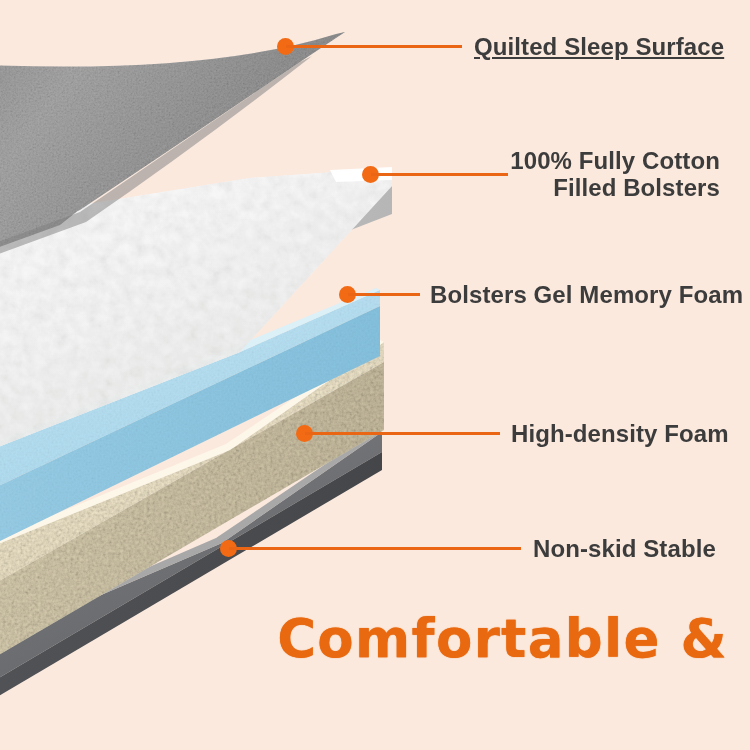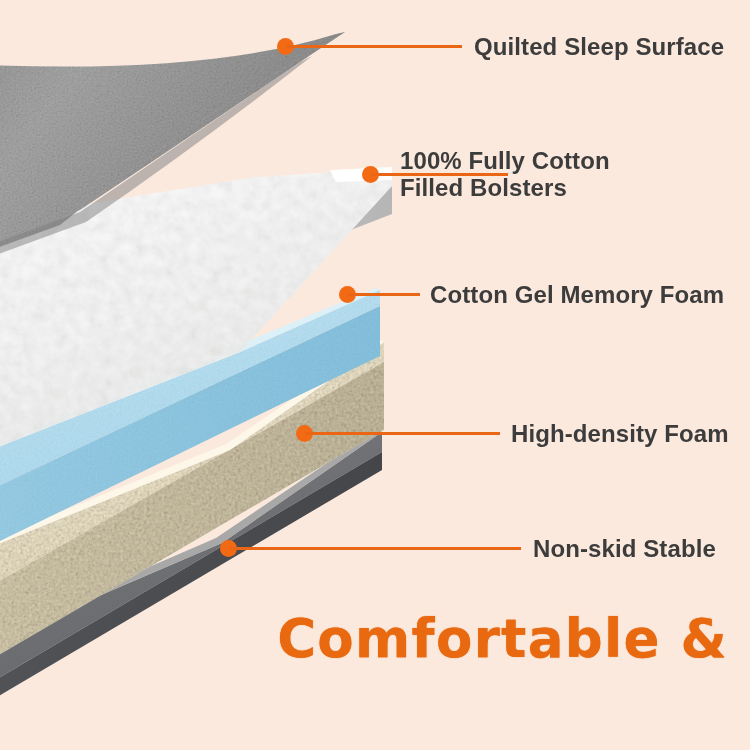--- a/index.html
+++ b/index.html
@@ -19,21 +19,21 @@
   .dot{position:absolute;width:17px;height:17px;border-radius:50%;background:#f26a14;}
   .callout-label{
     position:absolute;
     color:#3c3c3c;
     font-weight:bold;
     font-size:24px;
     line-height:1.12;
     letter-spacing:0.1px;
     white-space:pre-line;
   }
-  .callout-label.right-align{text-align:left;}
+  .callout-label.right-align{text-align:right;}
 
   
   .headline{
     position:absolute;
     right:22px;
     bottom:14px;
     text-align:right;
     color:#e8690f;
     font-family:"DejaVu Sans","Liberation Sans",sans-serif;
     font-weight:bold;
@@ -182,34 +182,34 @@
 
       <path d="M -160,55 L -160,305 L 60,225 Q 190,120 345,32 L 336,34 Q 170,86 -160,55 Z" fill="url(#gQuiltTop)" filter="url(#fabricTex)"></path>
 
       <path d="M -160,300 L 80,212 Q 200,130 300,62 L 312,56 Q 205,140 86,222 L -160,312 Z" fill="#7e7e7e" opacity="0.5"></path>
     </g>
   </svg>
 
   <div>
     <div class="dot" style="left:277px;top:38px;"></div>
     <div class="leader" style="left:286px;top:45px;width:176px;"></div>
-    <div class="callout-label" style="left:474px;top:34px;">Quilted Sleep Surface</div>
+    <div class="callout-label" style="left:474px;top:34px;text-decoration:underline;">Quilted Sleep Surface</div>
   </div>
 
   <div>
     <div class="dot" style="left:362px;top:166px;"></div>
     <div class="leader" style="left:371px;top:173px;width:137px;"></div>
     <div class="callout-label right-align" style="left:400px;top:148px;width:320px;">100% Fully Cotton
 Filled Bolsters</div>
   </div>
 
   <div>
     <div class="dot" style="left:339px;top:286px;"></div>
     <div class="leader" style="left:348px;top:293px;width:72px;"></div>
-    <div class="callout-label" style="left:430px;top:282px;">Cotton Gel Memory Foam</div>
+    <div class="callout-label" style="left:430px;top:282px;">Bolsters Gel Memory Foam</div>
   </div>
 
   <div>
     <div class="dot" style="left:296px;top:425px;"></div>
     <div class="leader" style="left:305px;top:432px;width:195px;"></div>
     <div class="callout-label" style="left:511px;top:421px;">High-density Foam</div>
   </div>
 
   <div>
     <div class="dot" style="left:220px;top:540px;"></div>

